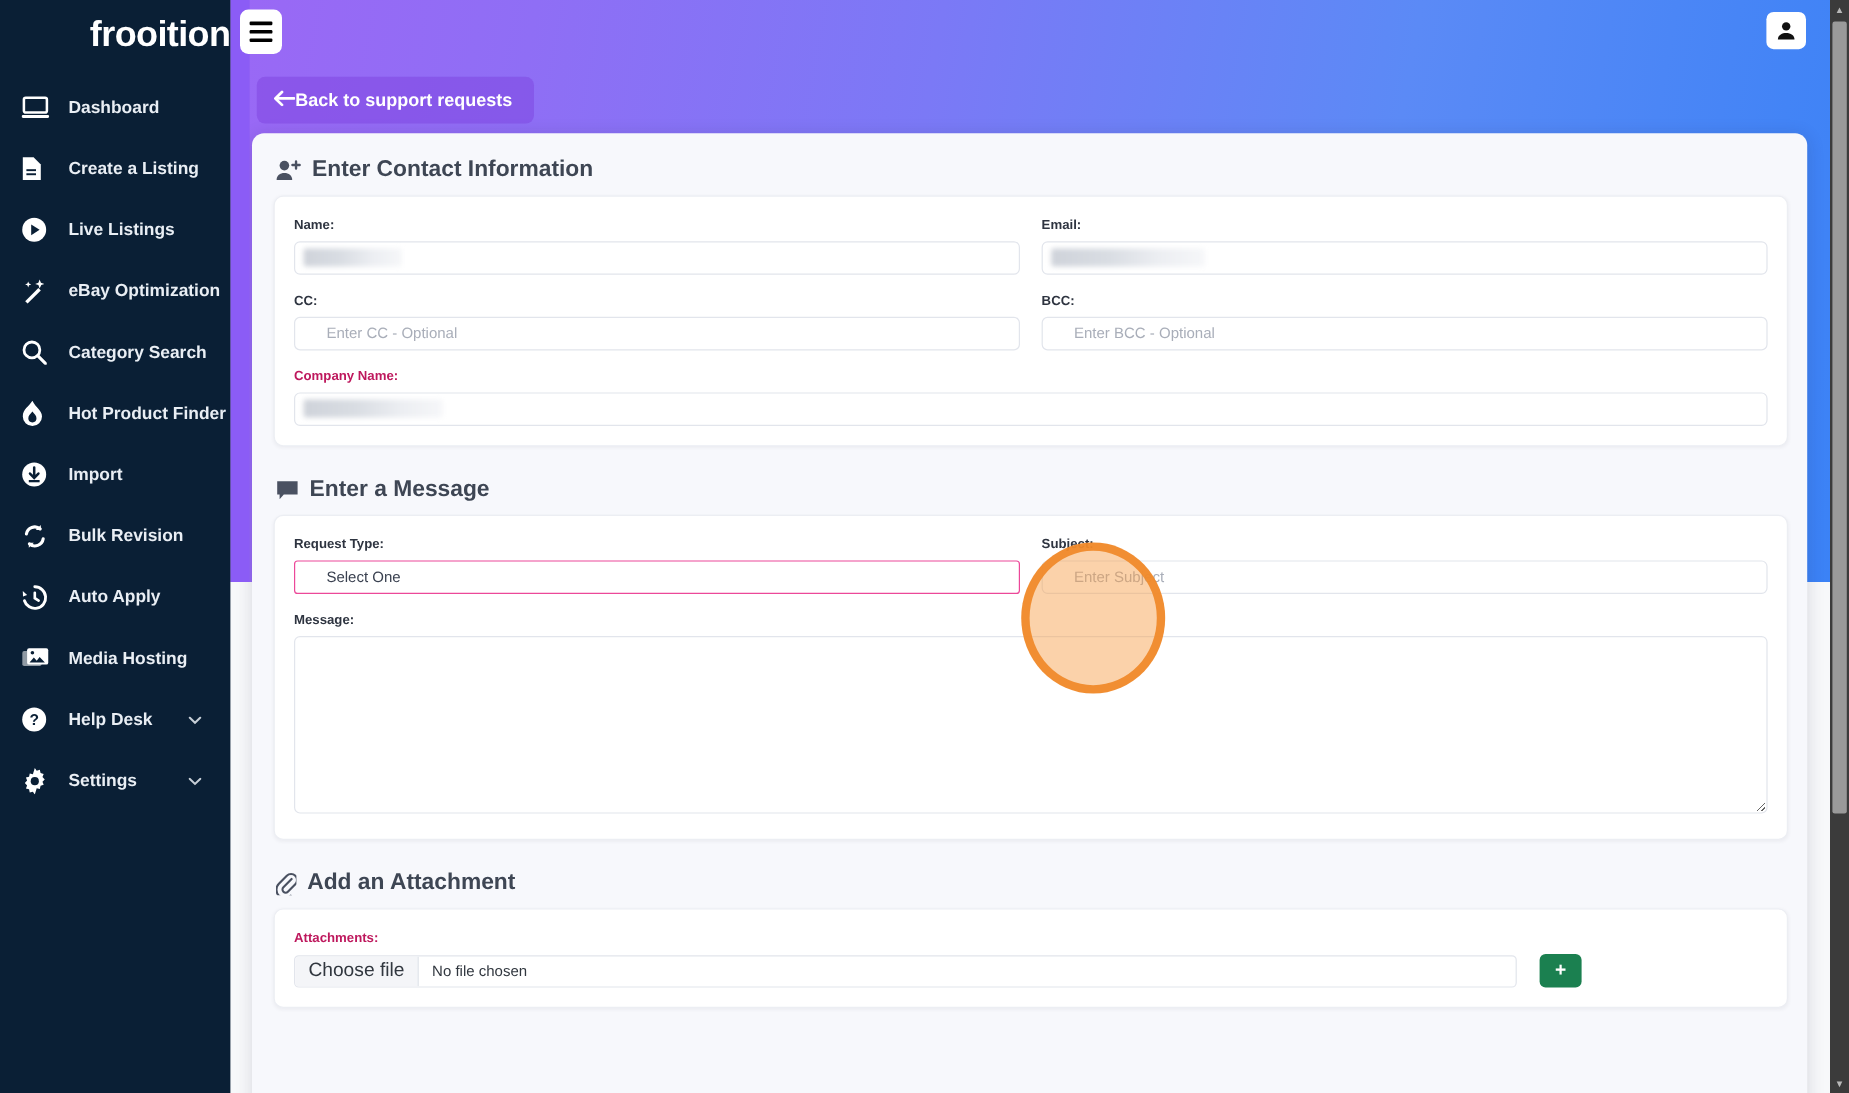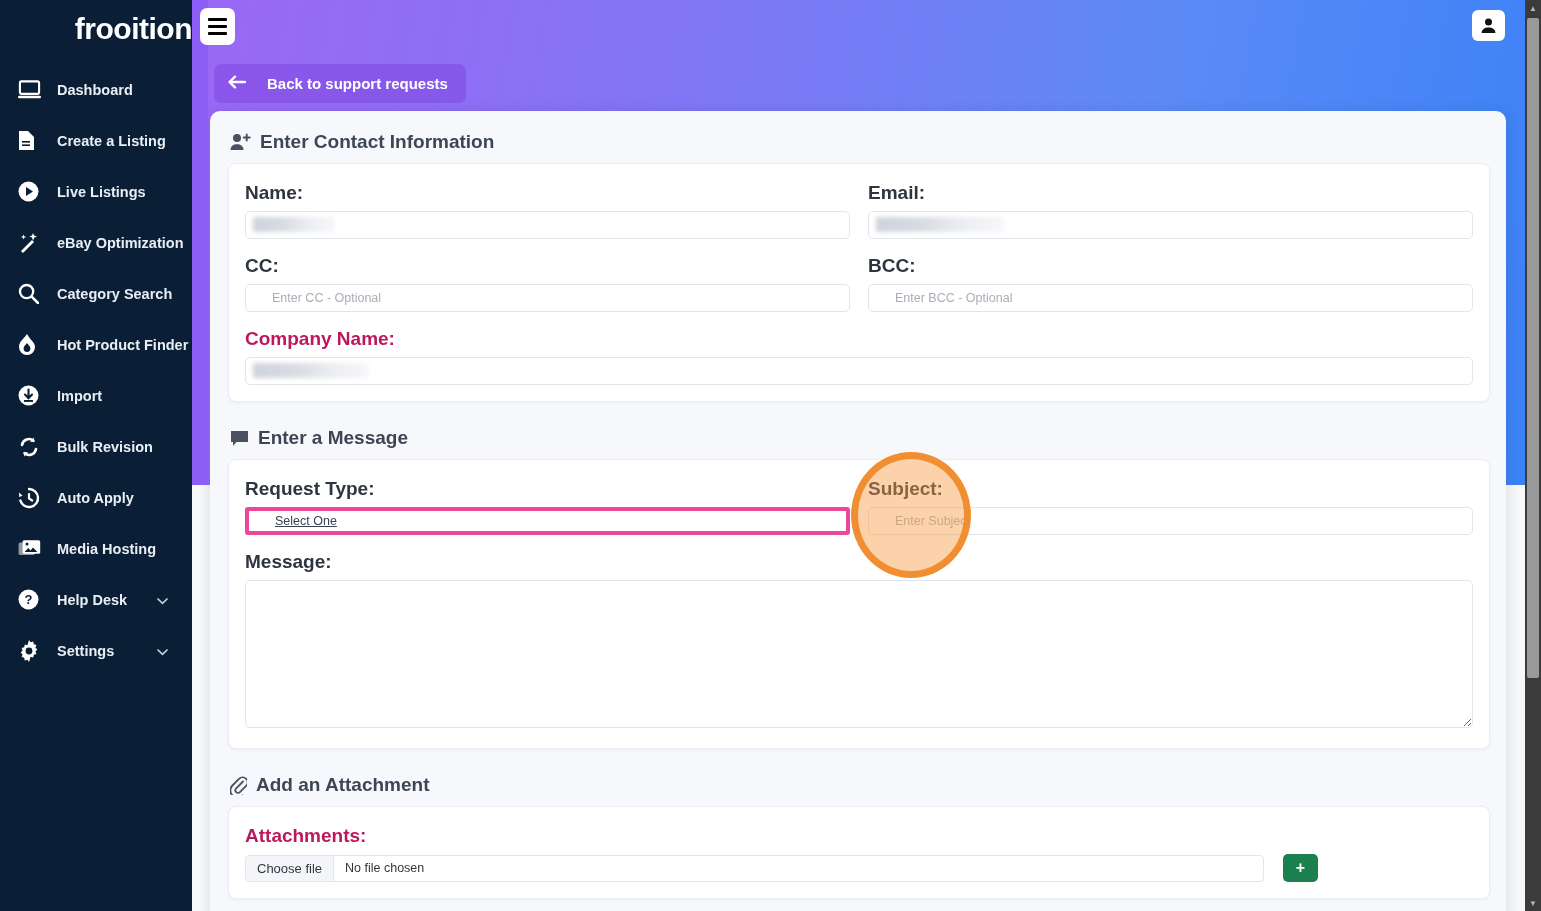--- a/index.html
+++ b/index.html
@@ -73,21 +73,21 @@
     background: #ffffff; border-radius: 6px;
     display: flex; align-items: center; justify-content: center;
     z-index: 6; cursor: pointer;
   }
 
   #back-btn {
     position: absolute; left: 214px; top: 64px;
     height: 39px; padding: 0 18px 0 14px;
     background: rgba(122, 60, 220, 0.42);
     border-radius: 7px;
-    display: flex; align-items: center; gap: 21px;
+    display: flex; align-items: center; gap: 0;
     color: #ffffff; font-size: 15px; font-weight: bold;
     z-index: 6; cursor: pointer;
     white-space: nowrap;
   }
 
   
   #panel {
     position: absolute; left: 210px; top: 111px;
     width: 1296px; height: 830px;
     background: #f7f8fc;
@@ -111,21 +111,21 @@
     border-radius: 8px;
     margin: 10px 16px 0 18px;
     box-shadow: 0 1px 3px rgba(30,30,60,.05);
     padding: 18px 16px 16px 16px;
   }
 
   .grid2 { display: flex; gap: 18px; }
   .col { flex: 1 1 0; min-width: 0; }
 
   .fld-label {
-    font-size: 19px; font-weight: bold; color: #2e3440;
+    font-size: 11px; font-weight: bold; color: #2e3440;
     margin-bottom: 7px; display: block;
   }
   .fld-label.thin { font-weight: bold; color: #be185d; }
 
   .inp {
     width: 100%; height: 28px;
     border: 1px solid #e2e5ec; border-radius: 5px;
     background: #ffffff;
     font-size: 12.5px; color: #3a4150;
     padding: 0 26px;
@@ -145,23 +145,22 @@
     height: 15px; border-radius: 2px;
     background: linear-gradient(90deg, #cfd3da 0%, #d9dde3 38%, #eceef2 70%, #f6f7f9 100%);
     filter: blur(2.2px);
   }
 
   select.inp {
     appearance: none; -webkit-appearance: none;
     background: #ffffff;
   }
   select.inp.focused {
-    border: 4px solid #ec4899;
+    border: 1px solid #ec4899;
     border-radius: 3px;
-    text-decoration: underline;
   }
 
   textarea.ta {
     width: 100%; height: 148px;
     border: 1px solid #e2e5ec; border-radius: 5px;
     background: #ffffff;
     resize: both;
     font-family: "Liberation Sans", sans-serif;
     font-size: 12.5px; color: #3a4150;
     padding: 7px 9px; outline: none;
@@ -171,21 +170,21 @@
   .file-row { display: flex; align-items: center; gap: 19px; }
   .file-ctrl {
     flex: 1 1 auto; max-width: 1019px;
     height: 27px; display: flex; align-items: stretch;
     border: 1px solid #e2e5ec; border-radius: 4px; overflow: hidden;
     background: #fff;
   }
   .file-btn {
     background: #f4f5f8; border-right: 1px solid #e2e5ec;
     display: flex; align-items: center; padding: 0 11px;
-    font-size: 13px; color: #31373f; cursor: pointer;
+    font-size: 16px; color: #31373f; cursor: pointer;
     white-space: nowrap;
   }
   .file-name {
     display: flex; align-items: center; padding: 0 11px;
     font-size: 12.5px; color: #31373f; white-space: nowrap;
   }
   .plus-btn {
     width: 35px; height: 28px;
     background: #1b8050; border-radius: 5px;
     display: flex; align-items: center; justify-content: center;

